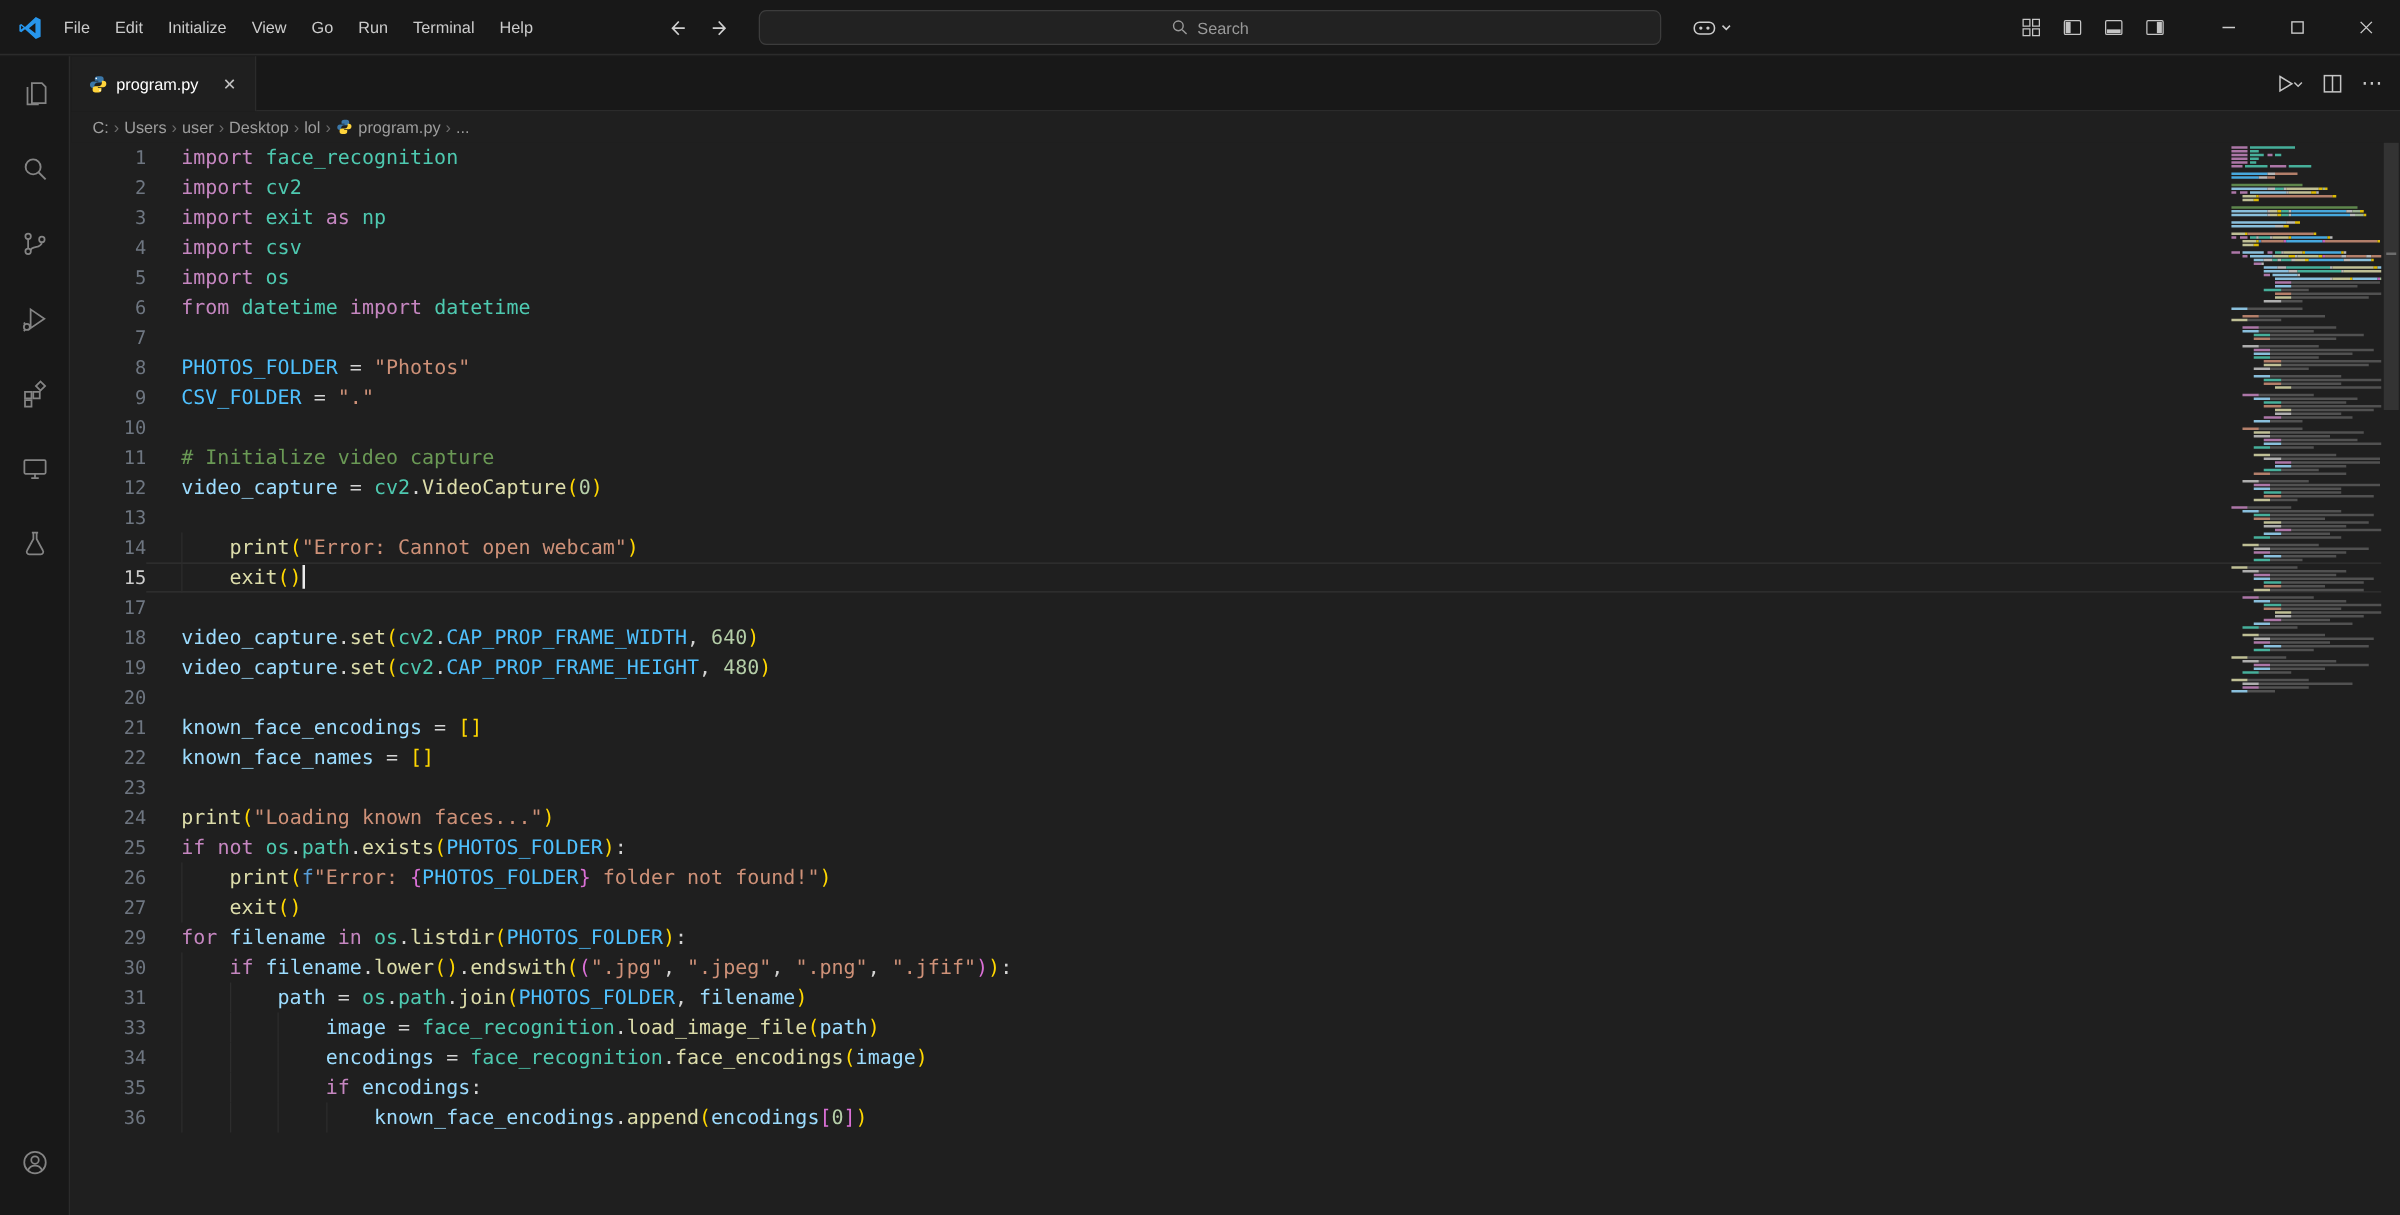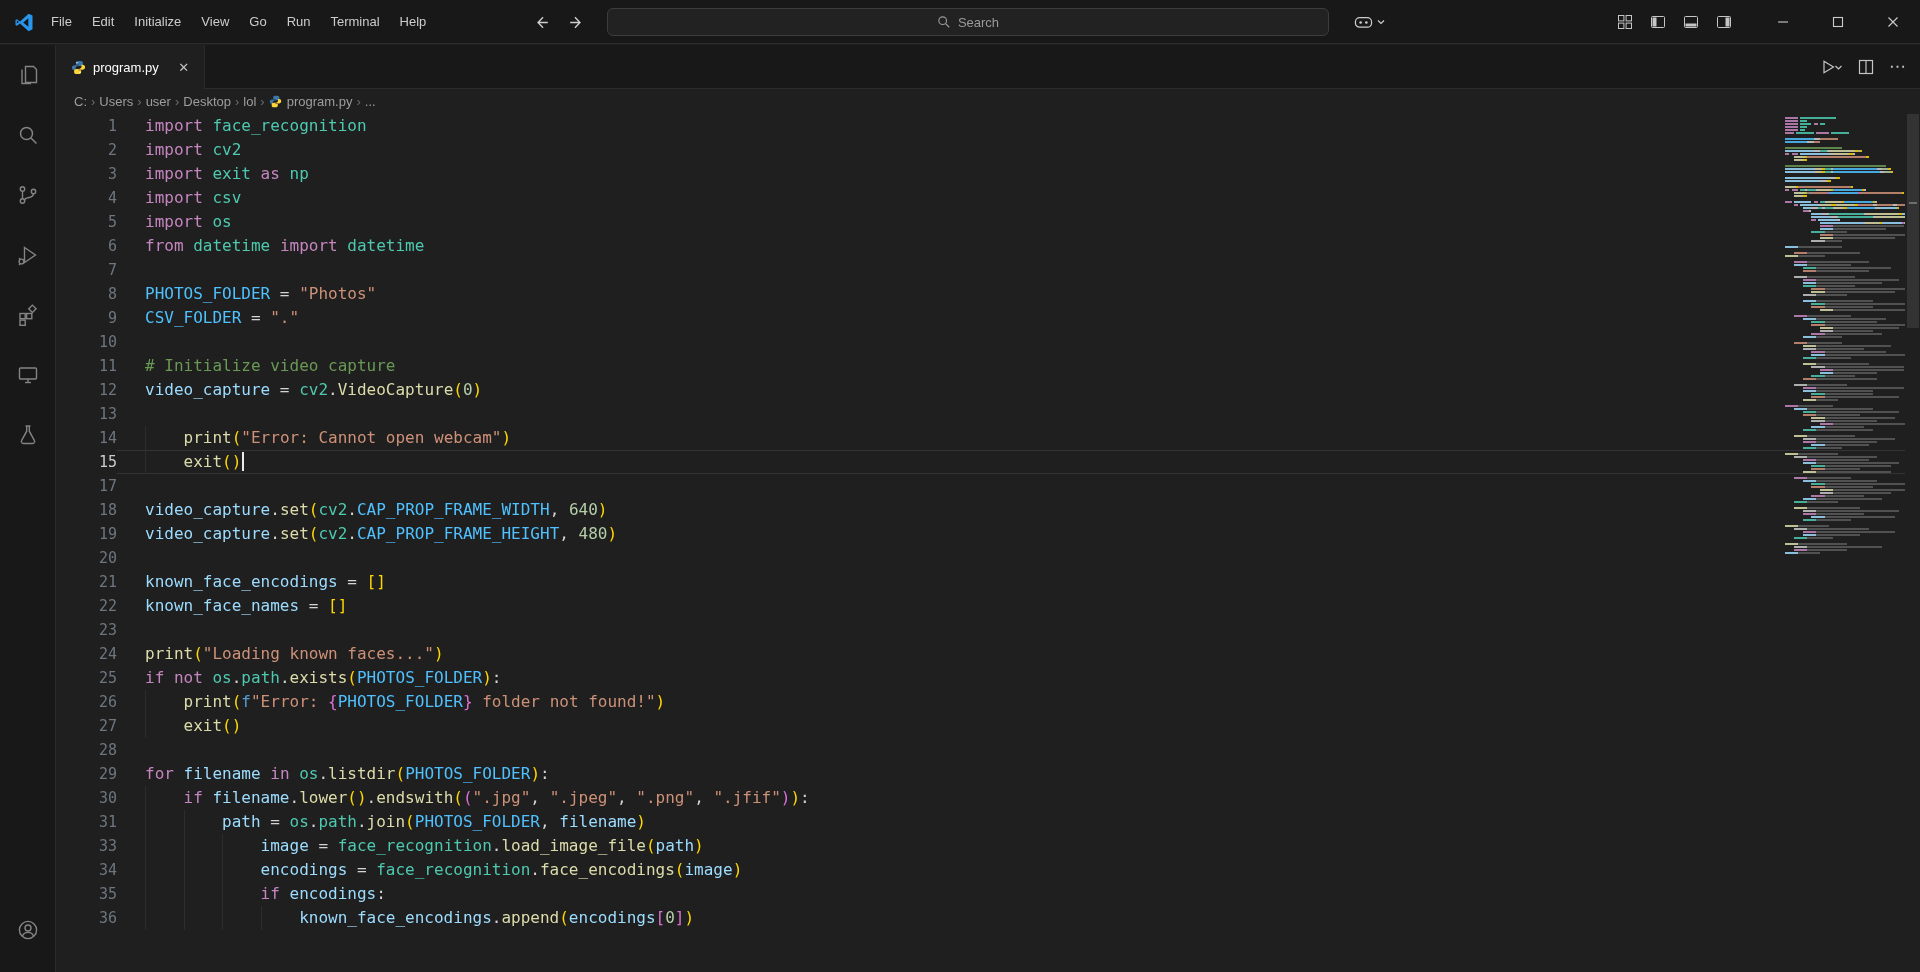--- a/index.html
+++ b/index.html
@@ -343,21 +343,20 @@
         <div class="code-row"><div class="gutter">18</div><div class="code"><span class="tk-var">video_capture</span><span class="tk-pl">.</span><span class="tk-fn">set</span><span class="tk-b1">(</span><span class="tk-mod">cv2</span><span class="tk-pl">.</span><span class="tk-const">CAP_PROP_FRAME_WIDTH</span><span class="tk-pl">, </span><span class="tk-num">640</span><span class="tk-b1">)</span></div></div>
         <div class="code-row"><div class="gutter">19</div><div class="code"><span class="tk-var">video_capture</span><span class="tk-pl">.</span><span class="tk-fn">set</span><span class="tk-b1">(</span><span class="tk-mod">cv2</span><span class="tk-pl">.</span><span class="tk-const">CAP_PROP_FRAME_HEIGHT</span><span class="tk-pl">, </span><span class="tk-num">480</span><span class="tk-b1">)</span></div></div>
         <div class="code-row"><div class="gutter">20</div><div class="code"></div></div>
         <div class="code-row"><div class="gutter">21</div><div class="code"><span class="tk-var">known_face_encodings</span><span class="tk-pl"> = </span><span class="tk-b1">[]</span></div></div>
         <div class="code-row"><div class="gutter">22</div><div class="code"><span class="tk-var">known_face_names</span><span class="tk-pl"> = </span><span class="tk-b1">[]</span></div></div>
         <div class="code-row"><div class="gutter">23</div><div class="code"></div></div>
         <div class="code-row"><div class="gutter">24</div><div class="code"><span class="tk-fn">print</span><span class="tk-b1">(</span><span class="tk-str">"Loading known faces..."</span><span class="tk-b1">)</span></div></div>
         <div class="code-row"><div class="gutter">25</div><div class="code"><span class="tk-kw">if</span><span class="tk-pl"> </span><span class="tk-kw">not</span><span class="tk-pl"> </span><span class="tk-mod">os</span><span class="tk-pl">.</span><span class="tk-mod">path</span><span class="tk-pl">.</span><span class="tk-fn">exists</span><span class="tk-b1">(</span><span class="tk-const">PHOTOS_FOLDER</span><span class="tk-b1">)</span><span class="tk-pl">:</span></div></div>
         <div class="code-row"><div class="gutter">26</div><i class="guide" style="left: 88px;"></i><div class="code"><span class="tk-pl">    </span><span class="tk-fn">print</span><span class="tk-b1">(</span><span class="tk-fpre">f</span><span class="tk-str">"Error: </span><span class="tk-b2">{</span><span class="tk-const">PHOTOS_FOLDER</span><span class="tk-b2">}</span><span class="tk-str"> folder not found!"</span><span class="tk-b1">)</span></div></div>
         <div class="code-row"><div class="gutter">27</div><i class="guide" style="left: 88px;"></i><div class="code"><span class="tk-pl">    </span><span class="tk-fn">exit</span><span class="tk-b1">()</span></div></div>
-        <div class="code-row"><div class="gutter">28</div><div class="code"></div></div>
         <div class="code-row"><div class="gutter">29</div><div class="code"><span class="tk-kw">for</span><span class="tk-pl"> </span><span class="tk-var">filename</span><span class="tk-pl"> </span><span class="tk-kw">in</span><span class="tk-pl"> </span><span class="tk-mod">os</span><span class="tk-pl">.</span><span class="tk-fn">listdir</span><span class="tk-b1">(</span><span class="tk-const">PHOTOS_FOLDER</span><span class="tk-b1">)</span><span class="tk-pl">:</span></div></div>
         <div class="code-row"><div class="gutter">30</div><i class="guide" style="left: 88px;"></i><div class="code"><span class="tk-pl">    </span><span class="tk-kw">if</span><span class="tk-pl"> </span><span class="tk-var">filename</span><span class="tk-pl">.</span><span class="tk-fn">lower</span><span class="tk-b1">()</span><span class="tk-pl">.</span><span class="tk-fn">endswith</span><span class="tk-b1">(</span><span class="tk-b2">(</span><span class="tk-str">".jpg"</span><span class="tk-pl">, </span><span class="tk-str">".jpeg"</span><span class="tk-pl">, </span><span class="tk-str">".png"</span><span class="tk-pl">, </span><span class="tk-str">".jfif"</span><span class="tk-b2">)</span><span class="tk-b1">)</span><span class="tk-pl">:</span></div></div>
         <div class="code-row"><div class="gutter">31</div><i class="guide" style="left: 88px;"></i><i class="guide" style="left: 126.56px;"></i><div class="code"><span class="tk-pl">        </span><span class="tk-var">path</span><span class="tk-pl"> = </span><span class="tk-mod">os</span><span class="tk-pl">.</span><span class="tk-mod">path</span><span class="tk-pl">.</span><span class="tk-fn">join</span><span class="tk-b1">(</span><span class="tk-const">PHOTOS_FOLDER</span><span class="tk-pl">, </span><span class="tk-var">filename</span><span class="tk-b1">)</span></div></div>
         <div class="code-row"><div class="gutter">33</div><i class="guide" style="left: 88px;"></i><i class="guide" style="left: 126.56px;"></i><i class="guide" style="left: 165.12px;"></i><div class="code"><span class="tk-pl">            </span><span class="tk-var">image</span><span class="tk-pl"> = </span><span class="tk-mod">face_recognition</span><span class="tk-pl">.</span><span class="tk-fn">load_image_file</span><span class="tk-b1">(</span><span class="tk-var">path</span><span class="tk-b1">)</span></div></div>
         <div class="code-row"><div class="gutter">34</div><i class="guide" style="left: 88px;"></i><i class="guide" style="left: 126.56px;"></i><i class="guide" style="left: 165.12px;"></i><div class="code"><span class="tk-pl">            </span><span class="tk-var">encodings</span><span class="tk-pl"> = </span><span class="tk-mod">face_recognition</span><span class="tk-pl">.</span><span class="tk-fn">face_encodings</span><span class="tk-b1">(</span><span class="tk-var">image</span><span class="tk-b1">)</span></div></div>
         <div class="code-row"><div class="gutter">35</div><i class="guide" style="left: 88px;"></i><i class="guide" style="left: 126.56px;"></i><i class="guide" style="left: 165.12px;"></i><div class="code"><span class="tk-pl">            </span><span class="tk-kw">if</span><span class="tk-pl"> </span><span class="tk-var">encodings</span><span class="tk-pl">:</span></div></div>
         <div class="code-row"><div class="gutter">36</div><i class="guide" style="left: 88px;"></i><i class="guide" style="left: 126.56px;"></i><i class="guide" style="left: 165.12px;"></i><i class="guide" style="left: 203.68px;"></i><div class="code"><span class="tk-pl">                </span><span class="tk-var">known_face_encodings</span><span class="tk-pl">.</span><span class="tk-fn">append</span><span class="tk-b1">(</span><span class="tk-var">encodings</span><span class="tk-b2">[</span><span class="tk-num">0</span><span class="tk-b2">]</span><span class="tk-b1">)</span></div></div>
       </div>
     <div class="minimap">
       <div>

